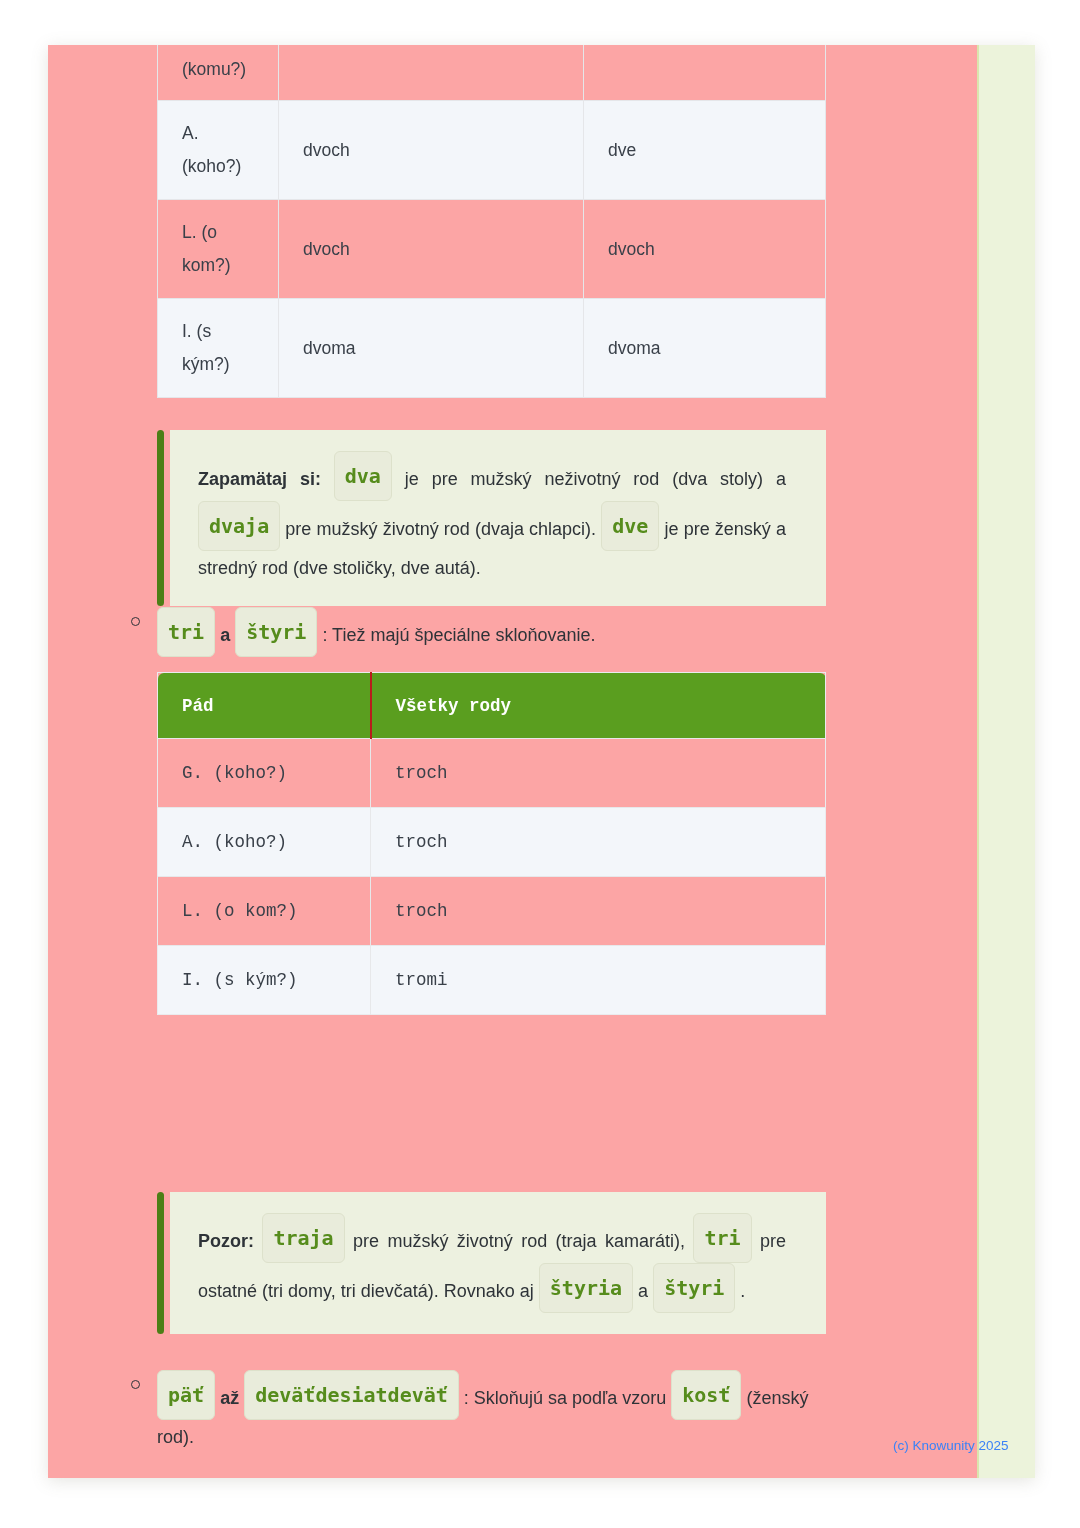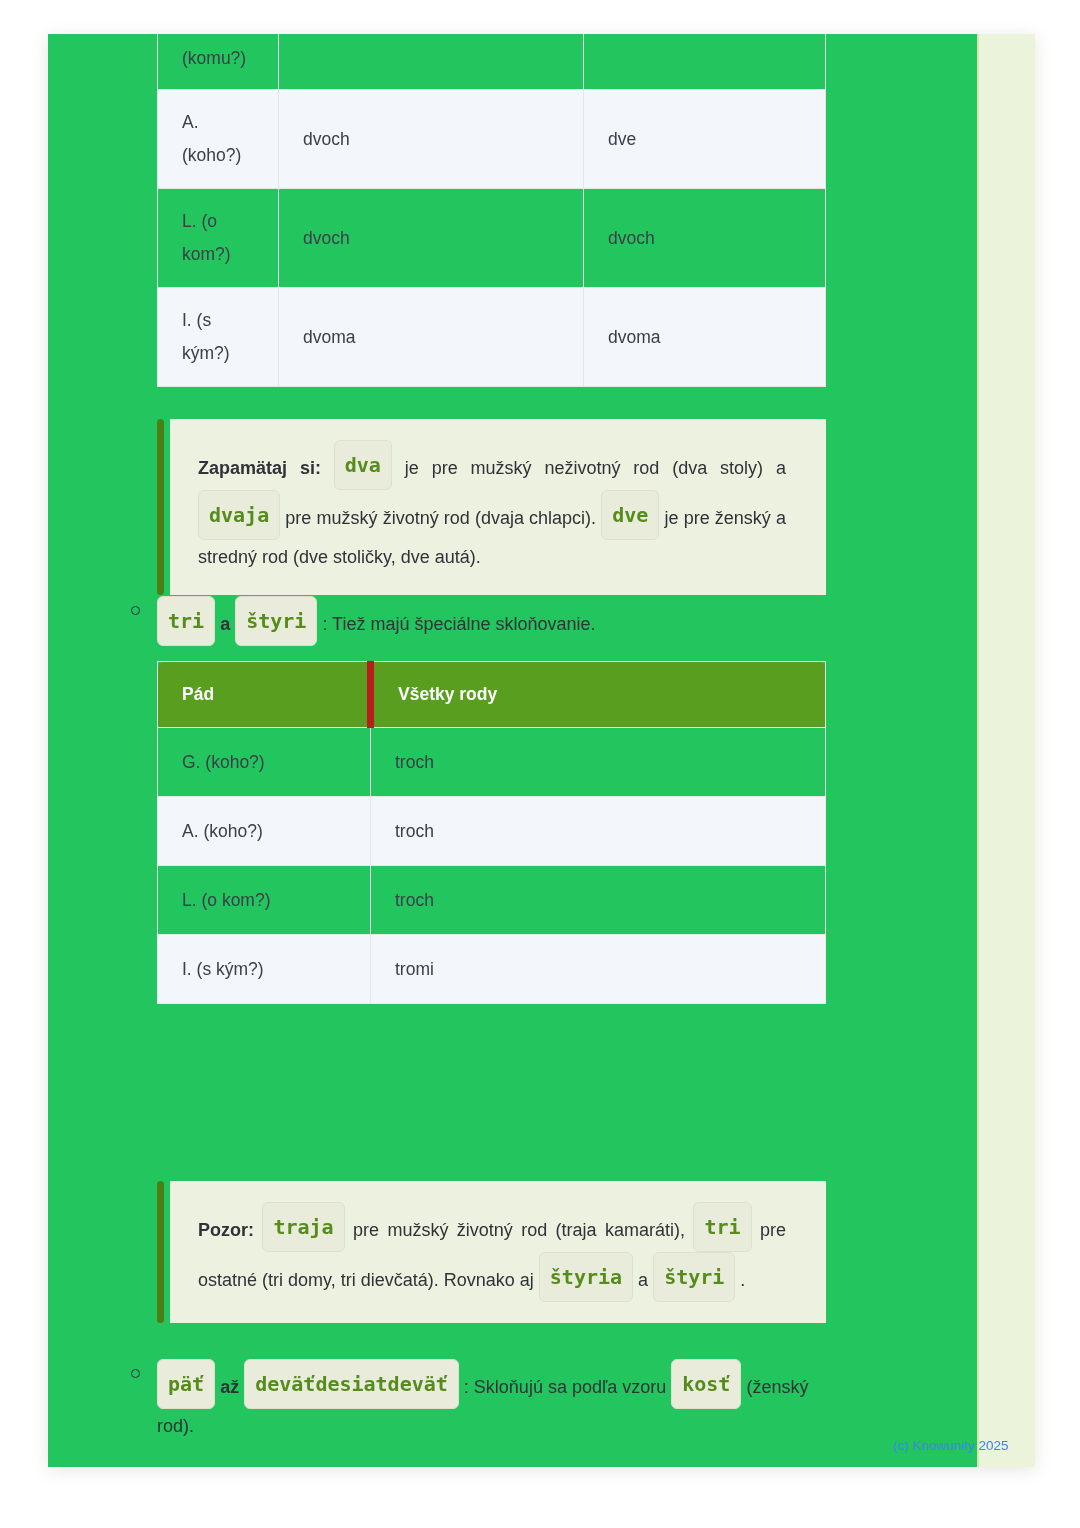--- a/index.html
+++ b/index.html
@@ -6,23 +6,23 @@
   html, body { width: 1080px; height: 1528px; }
   body {
     position: relative;
     background: #ffffff;
     font-family: "Liberation Sans", sans-serif;
     color: #2e3338;
     overflow: hidden;
   }
   .page {
     position: absolute;
-    left: 48px; top: 34px;
+    left: 48px; top: 45px;
     width: 987px; height: 1433px;
-    background: #22c55e;
+    background: #fca5a5;
     box-shadow: 0 3px 16px rgba(110,110,90,0.18);
   }
   .stripe {
     position: absolute;
     top: 0; right: 0;
     width: 58px; height: 100%;
     background: #ecf3db;
     border-left: 2px solid #d9e6ae;
   }
   .content {
@@ -40,33 +40,33 @@
     vertical-align: middle;
     line-height: 33px;
   }
   .tbl1 td:first-child { width: 121px; }
   .tbl1 td:nth-child(2) { width: 305px; }
   .tbl1 tr:nth-child(even) td { background: #f3f6fa; }
   .tbl1 tr:first-child td { height: 55px; vertical-align: top; padding-top: 8px; border-top: none; }
   .tbl1 tr:not(:first-child) td { height: 99px; }
 
   .pos-table2 { position: absolute; top: 627px; left: 0; }
-  .tbl2 { border: 1px solid #eaebee; }
+  .tbl2 { border: 1px solid #eaebee; font-family: Liberation Mono, monospace; }
   .tbl2 th {
     background: #5a9e1f;
     color: #ffffff;
     font-size: 17.5px;
     font-weight: 700;
     text-align: left;
     height: 66px;
     padding: 0 24px;
     vertical-align: middle;
   }
   .tbl2 th:first-child { width: 213px; border-top-left-radius: 6px; }
-  .tbl2 th:last-child { border-left: 7px solid #b91c1c; border-top-right-radius: 6px; }
+  .tbl2 th:last-child { border-left: 2px solid #b91c1c; border-top-right-radius: 6px; }
   .tbl2 td {
     height: 69px;
     padding: 0 24px;
     border-top: 1px solid #e7e8ea;
     vertical-align: middle;
   }
   .tbl2 td:first-child { border-right: 1px solid #e7e8ea; }
   .tbl2 tbody tr:nth-child(even) td { background: #f3f6fa; }
 
   

